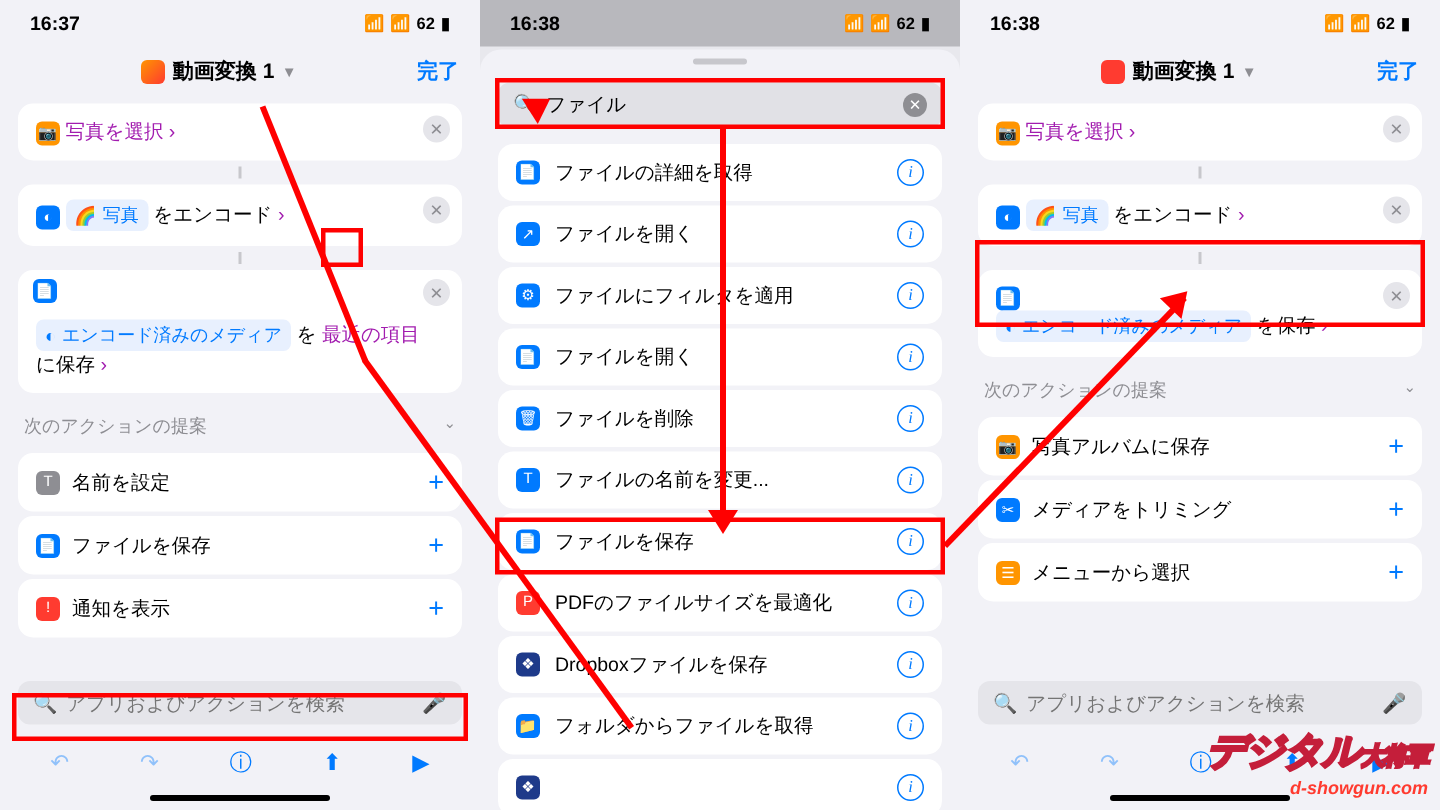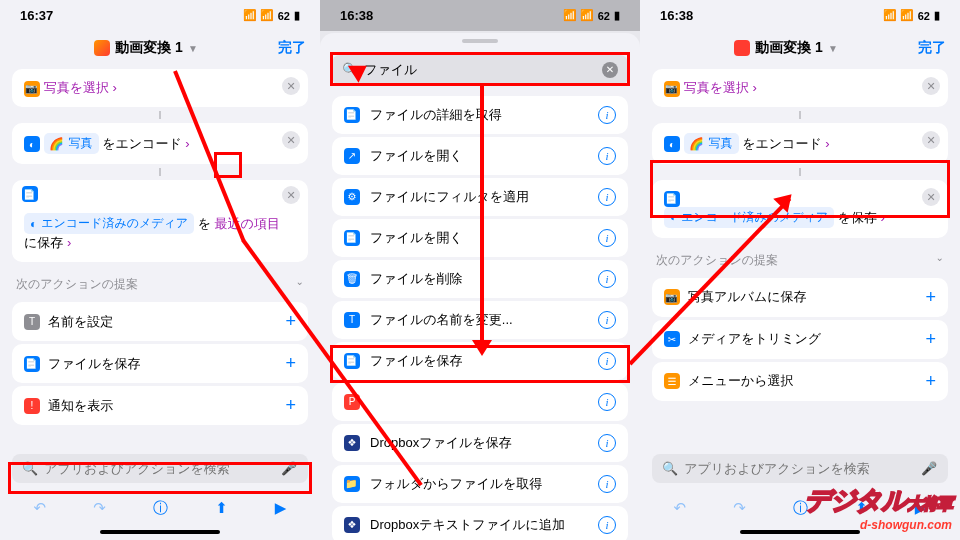--- a/index.html
+++ b/index.html
@@ -184,41 +184,41 @@
         <div class="action-row">
           <span class="action-left">
             <span class="mini-icon bg-blue">📄</span>
             <span>ファイルを保存</span>
           </span>
           <span class="info-i">i</span>
         </div>
         <div class="action-row">
           <span class="action-left">
             <span class="mini-icon bg-red">P</span>
+            <span>PDFのファイルサイズを最適化</span>
           </span>
           <span class="info-i">i</span>
         </div>
         <div class="action-row">
           <span class="action-left">
             <span class="mini-icon bg-navy">❖</span>
             <span>Dropboxファイルを保存</span>
           </span>
           <span class="info-i">i</span>
         </div>
         <div class="action-row">
           <span class="action-left">
             <span class="mini-icon bg-blue">📁</span>
             <span>フォルダからファイルを取得</span>
           </span>
           <span class="info-i">i</span>
         </div>
         <div class="action-row">
           <span class="action-left">
             <span class="mini-icon bg-navy">❖</span>
-            <span>Dropboxテキストファイルに追加</span>
           </span>
           <span class="info-i">i</span>
         </div>
       </div>
   </div>
 </div>
 
 <div class="phone p3">
   <div class="status-bar">
     <span>16:38</span>

